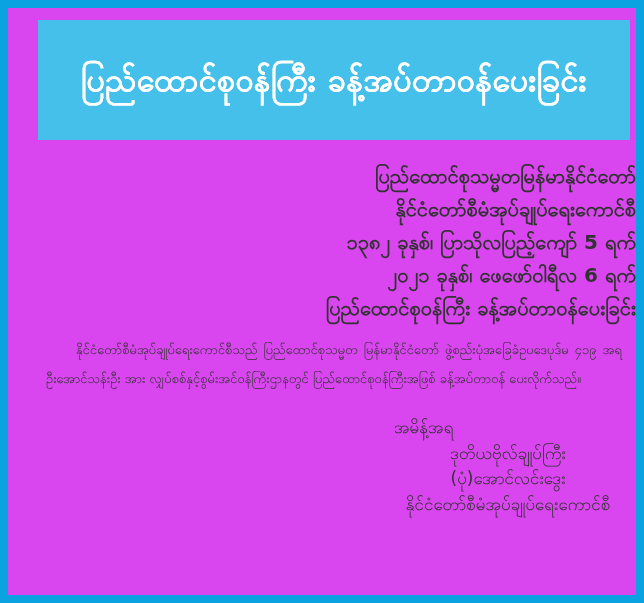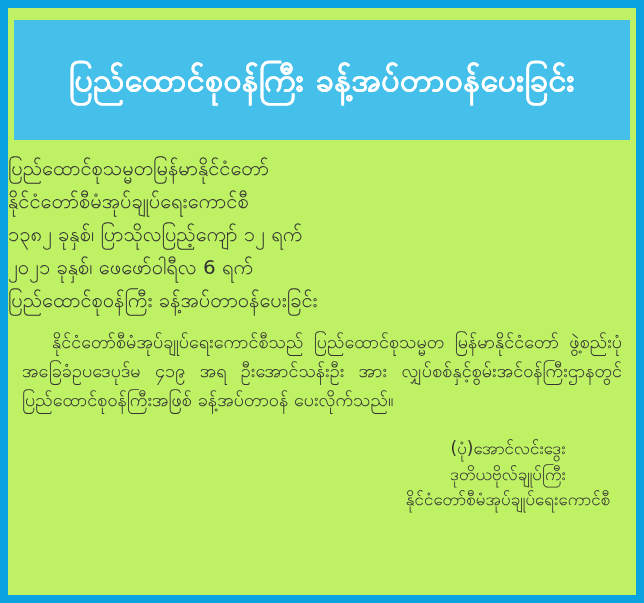--- a/index.html
+++ b/index.html
@@ -7,55 +7,57 @@
     padding: 0;
     background: #ffffff;
     font-family: "DejaVu Sans", "Liberation Sans", sans-serif;
   }
   .page {
     position: relative;
     box-sizing: border-box;
     width: 644px;
     height: 603px;
     border: 8px solid #0aa2e0;
-    background: #bef264;
+    background: #d946ef;
     overflow: hidden;
+    padding-left: 24px;
   }
   .banner {
     box-sizing: border-box;
     margin: 12px 6px 0 6px;
     height: 120px;
     background: #45c0eb;
     display: flex;
     align-items: center;
     justify-content: center;
     text-align: center;
   }
   .banner-title {
     color: #ffffff;
     font-size: 32px;
     font-weight: bold;
     line-height: 1.2;
     letter-spacing: 0.5px;
     text-shadow: 0 0 0 #ffffff;
   }
   .heading {
-    margin-top: 12px;
-    text-align: left;
+    margin-top: 20px;
+    text-align: right;
     color: #333333;
+    font-weight: bold;
   }
   .heading-line {
     font-size: 20px;
     line-height: 33px;
     white-space: nowrap;
   }
   .body-paragraph {
     margin: 10px 14px 0 14px;
     color: #333333;
-    font-size: 18px;
+    font-size: 13px;
     line-height: 29px;
     text-align: justify;
     text-indent: 30px;
   }
   .signature {
     width: 232px;
     margin: 22px 12px 0 auto;
     color: #333333;
     font-size: 17px;
     line-height: 25.5px;
@@ -75,26 +77,27 @@
 
 <div class="page">
 
   <div class="banner">
     <div class="banner-title">ပြည်ထောင်စုဝန်ကြီး ခန့်အပ်တာဝန်ပေးခြင်း</div>
   </div>
 
   <div class="heading">
     <div class="heading-line">ပြည်ထောင်စုသမ္မတမြန်မာနိုင်ငံတော်</div>
     <div class="heading-line">နိုင်ငံတော်စီမံအုပ်ချုပ်ရေးကောင်စီ</div>
-    <div class="heading-line">၁၃၈၂ ခုနှစ်၊ ပြာသိုလပြည့်ကျော် ၁၂ ရက်</div>
+    <div class="heading-line">၁၃၈၂ ခုနှစ်၊ ပြာသိုလပြည့်ကျော် 5 ရက်</div>
     <div class="heading-line">၂၀၂၁ ခုနှစ်၊ ဖေဖော်ဝါရီလ 6 ရက်</div>
     <div class="heading-line">ပြည်ထောင်စုဝန်ကြီး ခန့်အပ်တာဝန်ပေးခြင်း</div>
   </div>
 
   <div class="body-paragraph">နိုင်ငံတော်စီမံအုပ်ချုပ်ရေးကောင်စီသည် ပြည်ထောင်စုသမ္မတ မြန်မာနိုင်ငံတော် ဖွဲ့စည်းပုံအခြေခံဥပဒေပုဒ်မ ၄၁၉ အရ ဦးအောင်သန်းဦး အား လျှပ်စစ်နှင့်စွမ်းအင်ဝန်ကြီးဌာနတွင် ပြည်ထောင်စုဝန်ကြီးအဖြစ် ခန့်အပ်တာဝန် ပေးလိုက်သည်။</div>
 
   <div class="signature">
+    <div class="signature-by-order">အမိန့်အရ</div>
+    <div class="signature-line">ဒုတိယဗိုလ်ချုပ်ကြီး</div>
     <div class="signature-line">(ပုံ)အောင်လင်းဒွေး</div>
-    <div class="signature-line">ဒုတိယဗိုလ်ချုပ်ကြီး</div>
     <div class="signature-line">နိုင်ငံတော်စီမံအုပ်ချုပ်ရေးကောင်စီ</div>
   </div>
 
 </div>
 
 </body></html>

